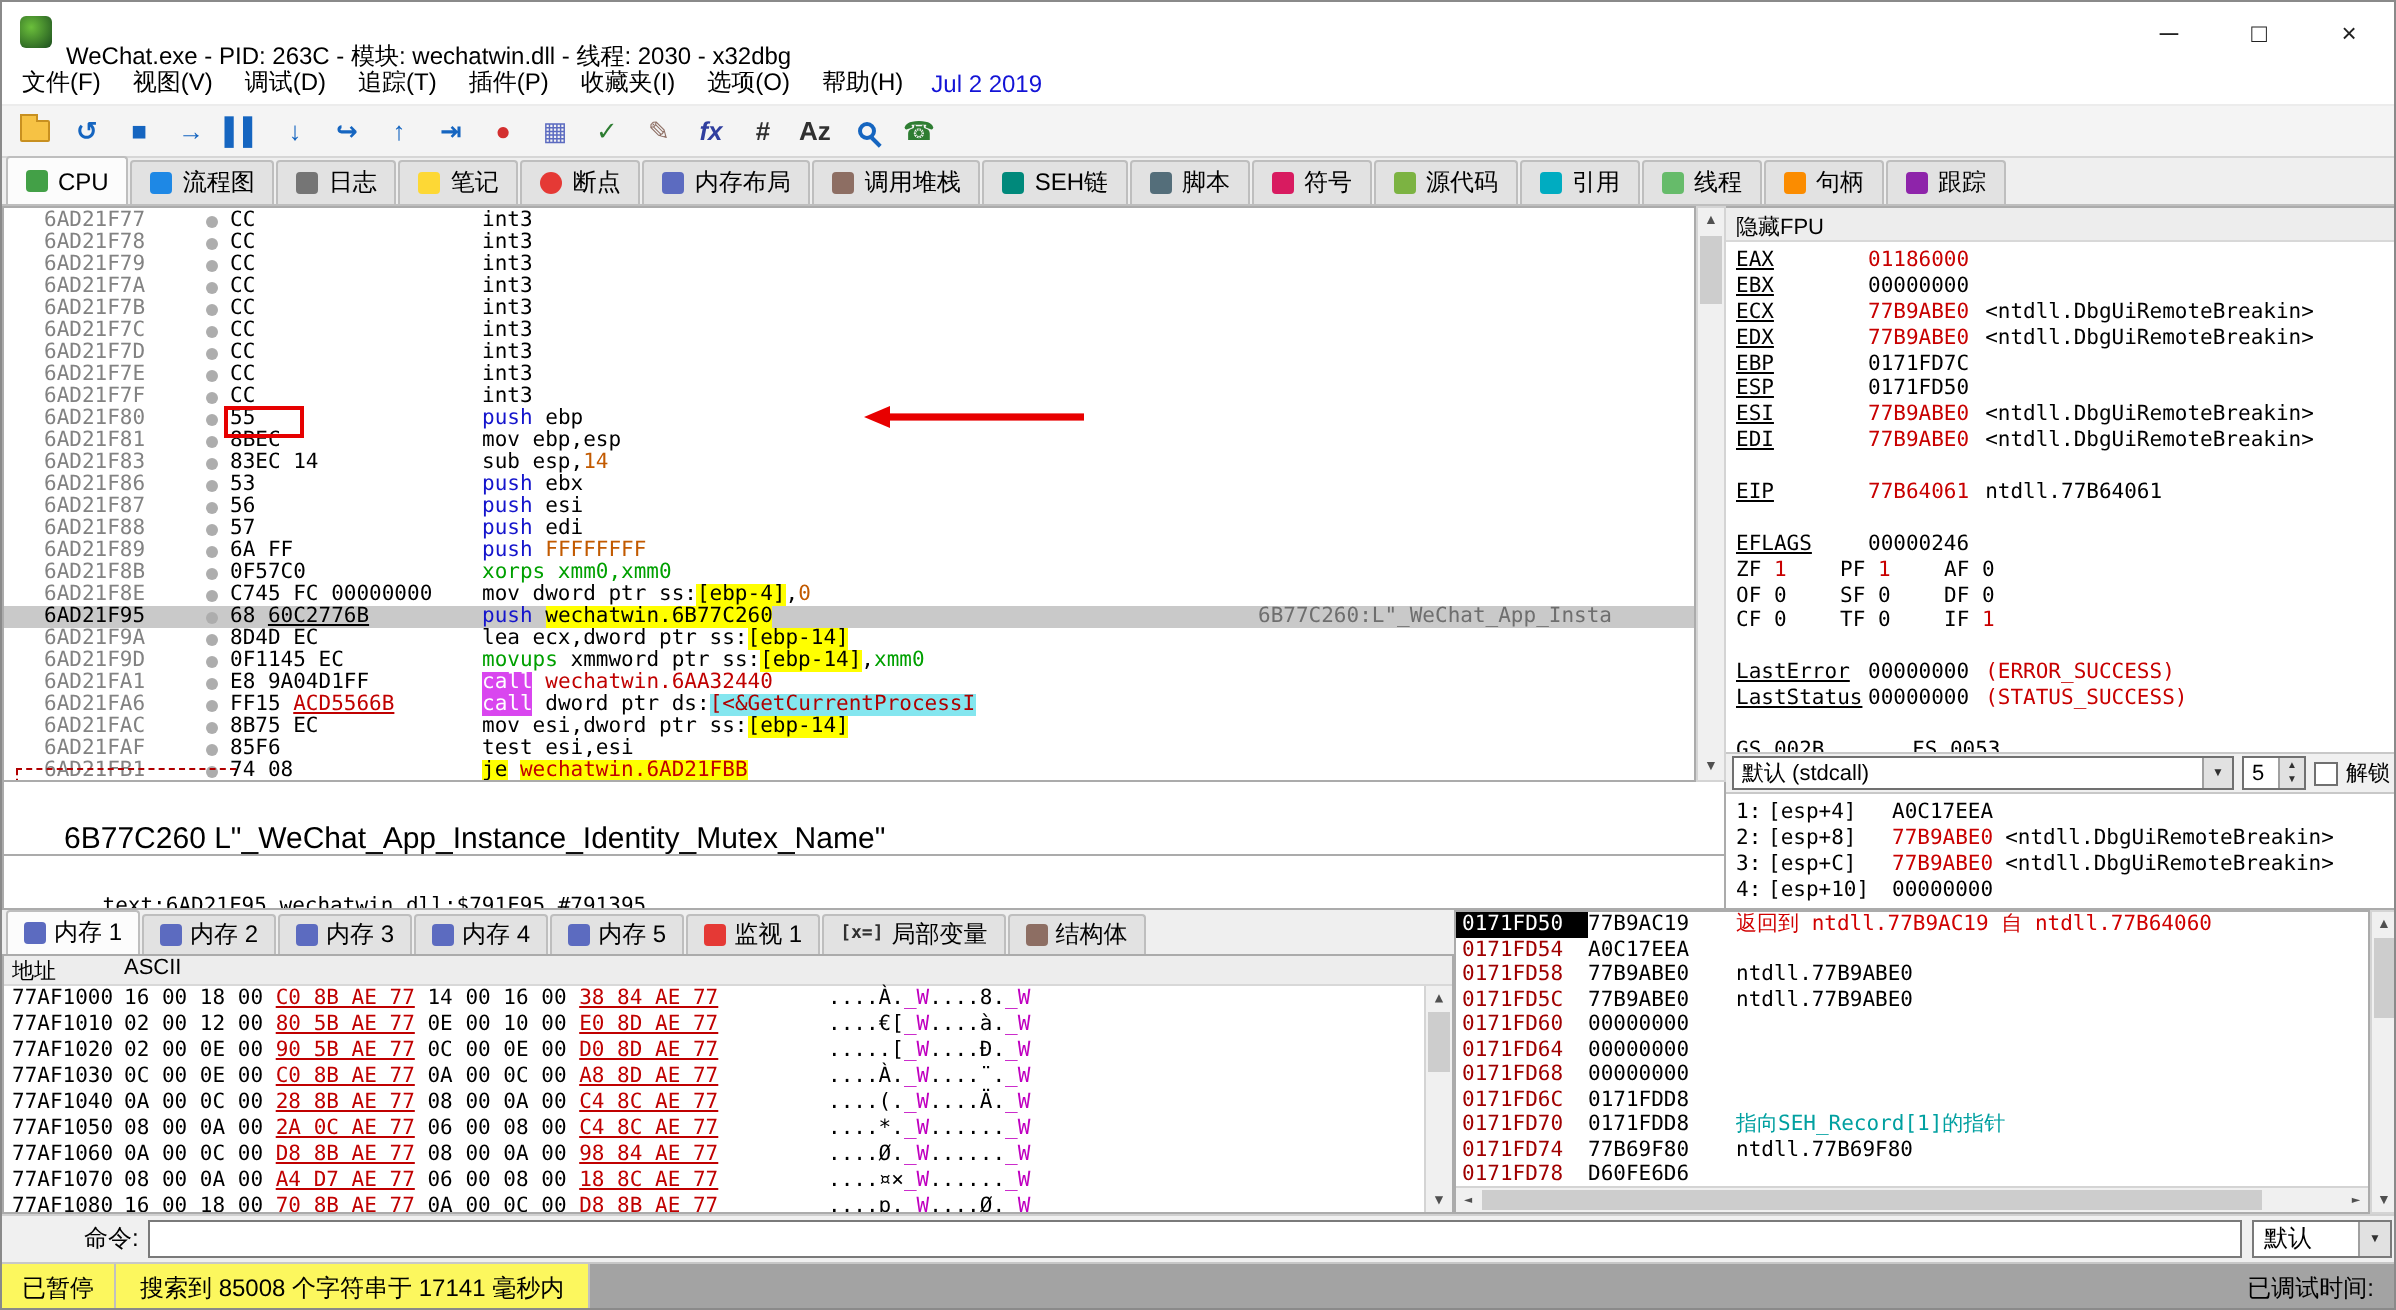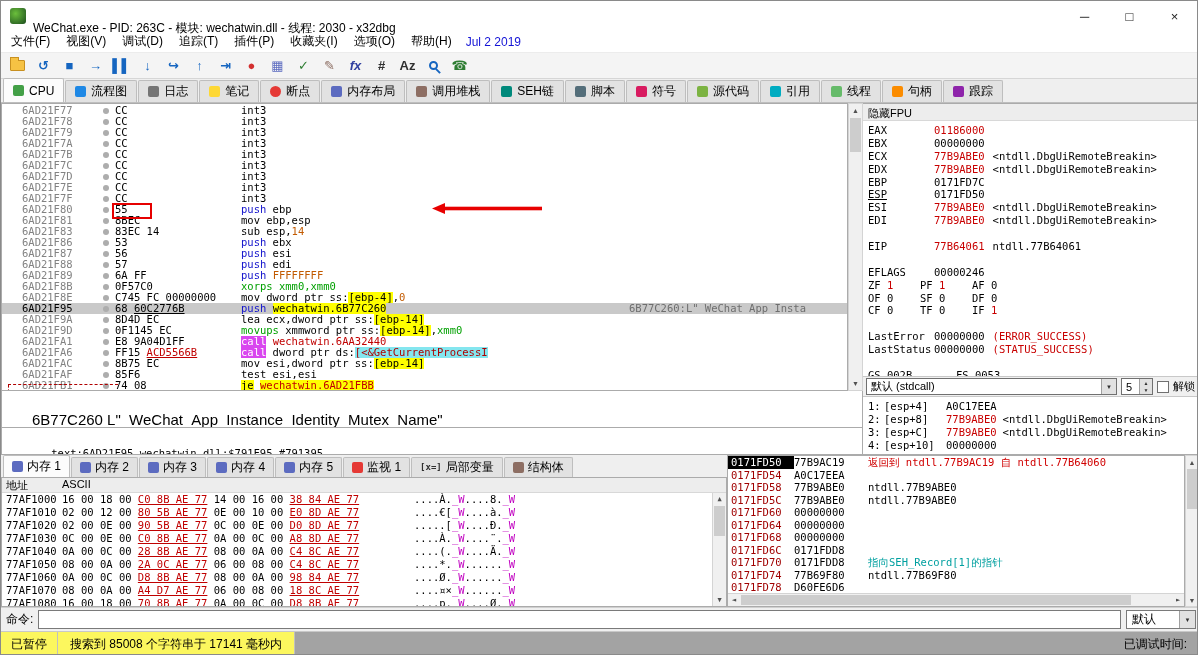--- a/index.html
+++ b/index.html
@@ -74,21 +74,21 @@
   .vscroll .thumb{position:absolute;left:1px;width:11px;background:#CDCDCD;}
 
   .info1{height:37px;background:#FFF;border:1px solid #ABABAB;border-top:none;padding:3px 5px;font-family:Liberation Sans, sans-serif;font-size:15px;white-space:pre;overflow:hidden;}
   .info2{height:27px;background:#FFF;border:1px solid #ABABAB;border-top:none;padding:7px 5px 0;font-family:"DejaVu Sans Mono",monospace;font-size:10.5px;white-space:pre;overflow:hidden;}
 
   
   .registers{width:336px;height:352px;background:#FFF;border:1px solid #ABABAB;border-left:none;display:flex;flex-direction:column;font-family:"DejaVu Sans Mono","Liberation Mono",monospace;font-size:10.5px;}
   .reghead{height:17px;background:#EDEDED;border-bottom:1px solid #D8D8D8;font-family:"Liberation Sans",sans-serif;font-size:11px;padding:2px 5px;}
   .regbody{flex:1;padding:3px 5px;overflow:hidden;line-height:12.9px;white-space:pre;}
   .regrow{height:12.9px;overflow:hidden;}
-  .rn{display:inline-block;min-width:66px;}
+  .rn{display:inline-block;min-width:66px;text-decoration:underline;}
   .rn.u{text-decoration:underline;}
   .rv.red{color:#C80000;}
   .rx{padding-left:8px;}
   .rx.red{color:#C80000;}
   .fl{display:inline-block;width:52px;}
   .fl.wide{width:88px;}
   .fv.red{color:#C80000;}
   .convrow{height:21px;background:#F0F0F0;border-top:1px solid #C8C8C8;border-bottom:1px solid #C8C8C8;display:flex;align-items:center;gap:4px;padding:0 3px;font-family:"Liberation Sans",sans-serif;font-size:11px;}
   .combo{flex:1;height:17px;background:#FFF;border:1px solid #707070;display:flex;align-items:center;padding-left:4px;}
   .combo .arrowbox{margin-left:auto;width:15px;height:15px;background:#E1E1E1;border-left:1px solid #A0A0A0;display:flex;align-items:center;justify-content:center;font-size:6px;color:#303030;}
@@ -143,21 +143,21 @@
   .stack-hscroll .right{right:0;}
   .stack-hscroll .thumb{position:absolute;top:1px;left:13px;height:10px;width:390px;background:#CDCDCD;}
   .stackvscroll{position:absolute;top:454px;left:1184px;width:14px;height:152px;background:#F0F0F0;border:1px solid #D4D4D4;font-size:7px;color:#505050;}
   .stackvscroll .arr{position:absolute;left:0;width:12px;height:12px;display:flex;align-items:center;justify-content:center;}
   .stackvscroll .up{top:0;}
   .stackvscroll .down{bottom:0;}
   .stackvscroll .thumb{position:absolute;left:1px;top:13px;width:10px;height:40px;background:#CDCDCD;}
 
   
   .cmdbar{position:absolute;top:606px;left:0;width:1198px;height:24px;background:#F0F0F0;display:flex;align-items:center;padding:0 3px;gap:5px;border-top:1px solid #D0D0D0;}
-  .cmdlabel{padding-left:2px;}
+  .cmdlabel{padding-left:2px;margin-left:36px;}
   .cmdinput{flex:1;height:19px;background:#FFF;border:1px solid #7A7A7A;font-family:"DejaVu Sans Mono",monospace;font-size:11px;padding:0 3px;outline:none;}
   .cmdcombo{width:70px;height:19px;background:#FFF;border:1px solid #7A7A7A;display:flex;align-items:center;padding-left:5px;}
   .cmdcombo .arrowbox{margin-left:auto;width:16px;height:17px;background:#E1E1E1;border-left:1px solid #A0A0A0;display:flex;align-items:center;justify-content:center;font-size:6px;color:#303030;}
 
   
   .statusbar{position:absolute;top:630px;left:0;width:1198px;height:25px;background:#a3a3a3;display:flex;align-items:stretch;border-top:1px solid #C8C8C8;}
   .st-state{background:#FCF75E;display:flex;align-items:center;padding:0 10px;border-right:1px solid #C0C0C0;color:#000;}
   .st-msg{background:#FCF75E;display:flex;align-items:center;padding:0 12px;border-right:1px solid #C0C0C0;color:#000;}
   .st-right{margin-left:auto;display:flex;align-items:center;padding-right:12px;color:#000;}
 </style>

